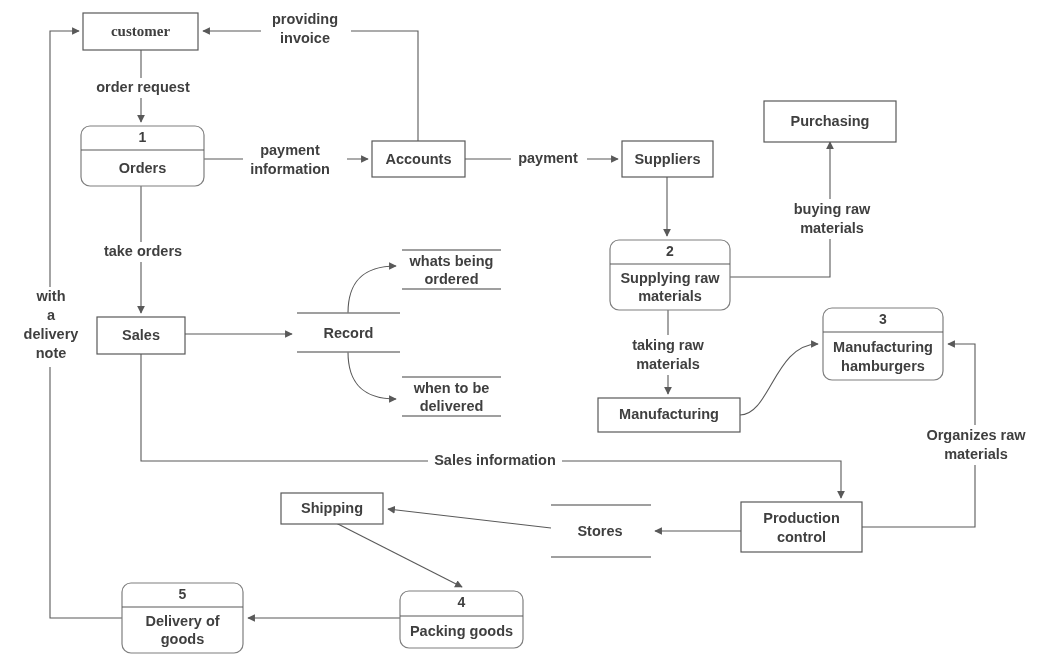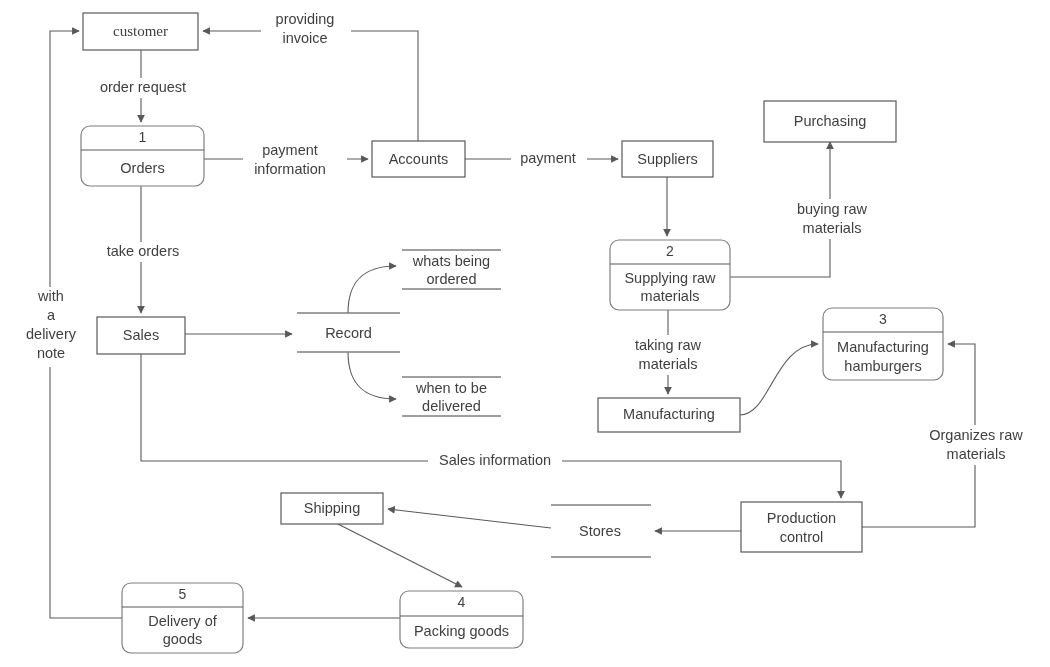--- a/index.html
+++ b/index.html
@@ -8,20 +8,21 @@
     padding: 0;
     background: #ffffff;
   }
   #diagram-root {
     position: relative;
     width: 1050px;
     height: 667px;
     background: #ffffff;
     font-family: "Liberation Sans", sans-serif;
     overflow: hidden;
+    font-weight: bold;
   }
   svg#dfd-canvas {
     position: absolute;
     top: 0;
     left: 0;
     width: 1050px;
     height: 667px;
   }
   .ext-box {
     fill: #ffffff;

